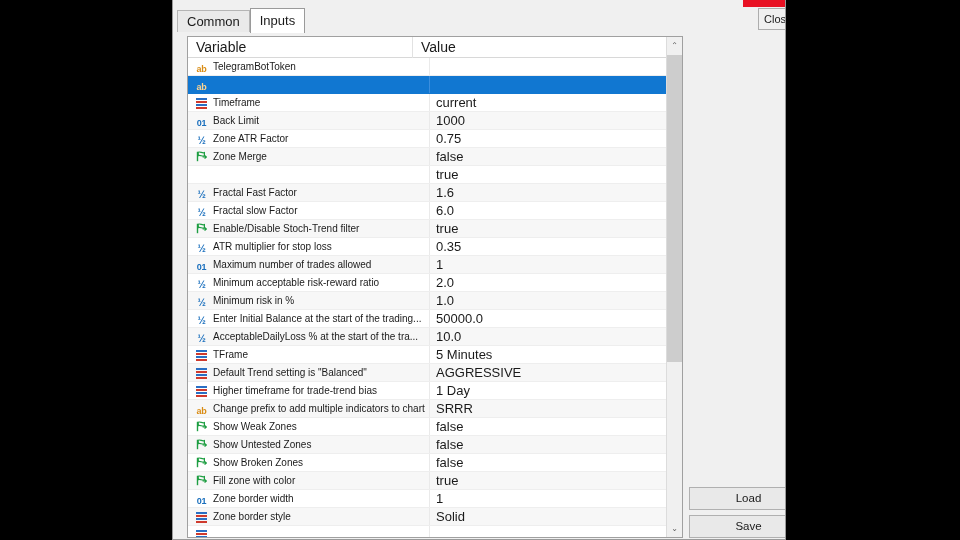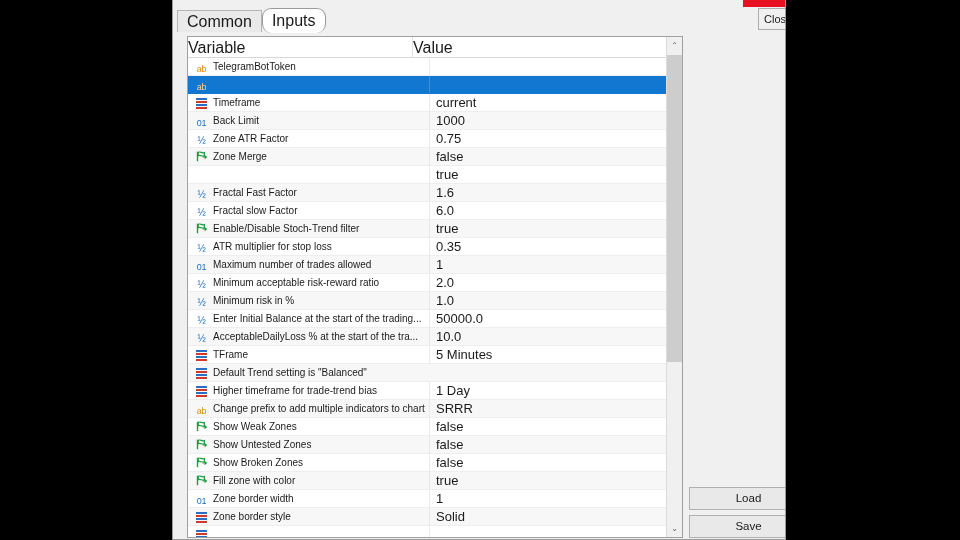--- a/index.html
+++ b/index.html
@@ -54,37 +54,36 @@
   
   #tabstrip {
     position: absolute;
     left: 4px; top: 8px;
     height: 24px;
   }
   .tab {
     display: inline-block;
     height: 22px;
     padding: 0 9px;
-    font-size: 16px;
+    font-size: 13px;
     color: #1a1a1a;
     line-height: 21px;
     border: 1px solid #b5b5b5;
     border-bottom: none;
     background: #eaeaea;
     vertical-align: bottom;
     position: relative;
   }
   .tab.active {
     background: #ffffff;
     height: 25px;
     line-height: 24px;
     border-color: #9a9a9a;
     z-index: 3;
     margin-bottom: -1px;
-    border-radius: 9px;
   }
 
   
   #grid-panel {
     position: absolute;
     left: 14px; top: 36px;
     width: 496px; height: 502px;
     background: #ffffff;
     border: 1px solid #a0a0a0;
     overflow: hidden;
@@ -93,24 +92,24 @@
   #grid-header {
     position: relative;
     height: 21px;
     background: #ffffff;
     border-bottom: 1px solid #d8d8d8;
     width: 100%;
   }
   .hdr-cell {
     position: absolute;
     top: 0;
-    font-size: 16px;
+    font-size: 14px;
     color: #1a1a1a;
     line-height: 21px;
-    padding-left: 0;
+    padding-left: 8px;
   }
   .hdr-var { left: 0; width: 241px; }
   .hdr-val { left: 224px; width: 238px; border-left: 1px solid #e2e2e2; height: 21px; }
 
   #rows {
     position: relative;
     width: 100%;
   }
   .row {
     position: relative;
@@ -158,21 +157,21 @@
     width: 15px; height: 17px;
     margin-left: 6px; margin-right: 4px;
     vertical-align: top;
     position: relative;
     text-align: center;
   }
   .ticon-text {
     font-family: "Liberation Sans", sans-serif;
     font-size: 9px;
     line-height: 17px;
-    font-weight: normal;
+    font-weight: bold;
     letter-spacing: -0.3px;
   }
   .ic-string .ticon-text { color: #d98c14; }
   .ic-int    .ticon-text { color: #1a6fbd; }
   .ic-double .ticon-text { color: #1a6fbd; font-size: 10px; }
   .row.selected .ic-string .ticon-text { color: #ffd591; }
 
   
   .ic-enum i {
     position: absolute; left: 2px; width: 11px; height: 2px; display: block;
@@ -319,20 +318,21 @@
           <div class="row alt">
             <div class="cell-var"><span class="ticon ic-double"><span class="ticon-text">½</span></span><span class="vname">AcceptableDailyLoss % at the start of the tra...</span></div>
             <div class="cell-val">10.0</div>
           </div>
           <div class="row">
             <div class="cell-var"><span class="ticon ic-enum"><i class="b1"></i><i class="b2"></i><i class="b3"></i><i class="b4"></i></span><span class="vname">TFrame</span></div>
             <div class="cell-val">5 Minutes</div>
           </div>
           <div class="row alt">
             <div class="cell-var"><span class="ticon ic-enum"><i class="b1"></i><i class="b2"></i><i class="b3"></i><i class="b4"></i></span><span class="vname">Default Trend setting is "Balanced"</span></div>
+            <div class="cell-val">AGGRESSIVE</div>
           </div>
           <div class="row">
             <div class="cell-var"><span class="ticon ic-enum"><i class="b1"></i><i class="b2"></i><i class="b3"></i><i class="b4"></i></span><span class="vname">Higher timeframe for trade-trend bias</span></div>
             <div class="cell-val">1 Day</div>
           </div>
           <div class="row alt">
             <div class="cell-var"><span class="ticon ic-string"><span class="ticon-text">ab</span></span><span class="vname">Change prefix to add multiple indicators to chart</span></div>
             <div class="cell-val">SRRR</div>
           </div>
           <div class="row">

